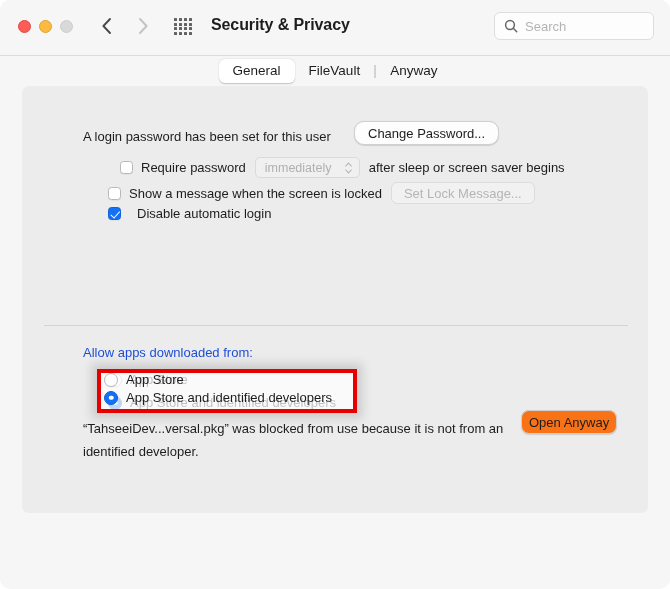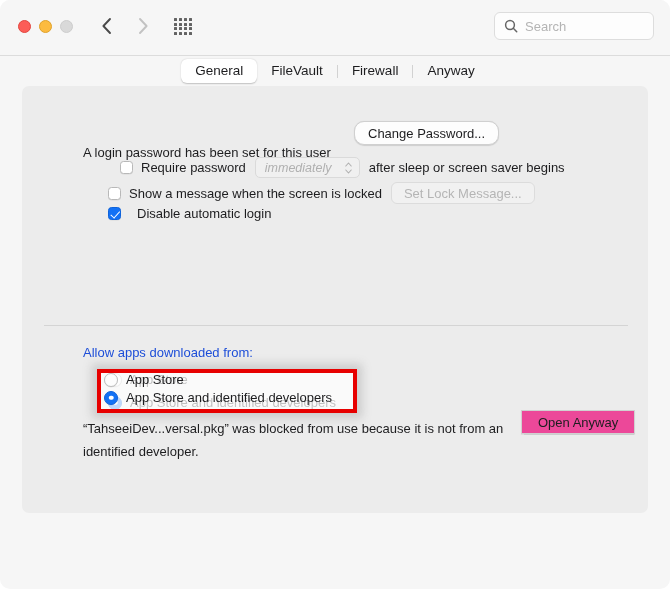--- a/index.html
+++ b/index.html
@@ -132,21 +132,21 @@
 
   
   #panel {
     position: absolute;
     left: 22px; top: 86px;
     width: 626px; height: 427px;
     background: #ececec;
     border-radius: 7px;
   }
 
-  .row { position: absolute; display: flex; align-items: center; margin-top: 16px; }
+  .row { position: absolute; display: flex; align-items: center; }
 
   #pw-label   { left: 61px; top: 43px; font-size: 13px; color: #1d1d1f; }
   #btn-change {
     position: absolute;
     left: 332px; top: 35px;
     height: 24px;
     padding: 0 13px;
     font-size: 13px; color: #1d1d1f;
     background: #fdfdfd;
     border: .5px solid #d0d0d0;
@@ -188,21 +188,20 @@
 
   #select-immediately {
     margin-left: 9px;
     width: 105px; height: 21px;
     background: #f0f0f0;
     border: .5px solid #dadada;
     border-radius: 5px;
     display: flex; align-items: center;
     padding: 0 6px 0 9px;
     position: relative;
-    font-style: italic;
   }
   #select-immediately .selval { font-size: 12.5px; color: #b0b0b0; }
   #select-immediately .chev {
     position: absolute; right: 7px; top: 50%;
     transform: translateY(-50%);
     display: flex; flex-direction: column; gap: 2px;
   }
 
   #btn-lockmsg {
     margin-left: 9px;
@@ -258,25 +257,25 @@
     left: 61px; top: 331px;
     width: 425px;
     font-size: 13px;
     color: #1d1d1f;
     line-height: 23px;
   }
   #btn-openanyway {
     position: absolute;
     left: 499px; top: 324px;
     height: 24px;
-    padding: 0 16px;
+    padding: 0 7px;
     font-size: 13px; color: #1d1d1f;
-    background: #ec4899;
+    background: #f97316;
     border: .5px solid #d0d0d0;
-    border-radius: 0;
+    border-radius: 8px;
     box-shadow: 0 .5px 1px rgba(0,0,0,.13);
     display: flex; align-items: center;
     white-space: nowrap;
   }
 
   
   #annotation-box {
     position: absolute;
     left: 97px; top: 369px;
     width: 260px; height: 44px;
@@ -337,36 +336,36 @@
       <i></i>
         <i></i>
         <i></i>
         <i></i>
       <i></i>
         <i></i>
         <i></i>
         <i></i>
     </div>
 
+    <div id="page-title">Security &amp; Privacy</div>
 
     <div id="search-field">
       <svg width="14" height="14" viewBox="0 0 14 14">
         <circle cx="6" cy="6" r="4.4" stroke="#666" stroke-width="1.5" fill="none"></circle>
         <path d="M9.3 9.3 L12.7 12.7" stroke="#666" stroke-width="1.5" stroke-linecap="round"></path>
       </svg>
       <input id="search-input" type="text" placeholder="Search" style="">
     </div>
   </div>
 
   <div id="tabbar">
     <div class="tabrow">
       <div class="tab active">General</div>
       <div class="tab">FileVault</div>
       <div class="tabsep"></div>
-      <div class="tab">Firewall</div>
       <div class="tabsep"></div>
       <div class="tab">Anyway</div>
     </div>
   </div>
 
   <div id="panel">
 
     <div id="pw-label" class="row">A login password has been set for this user</div>
 
     <div id="btn-change">Change Password...</div>

